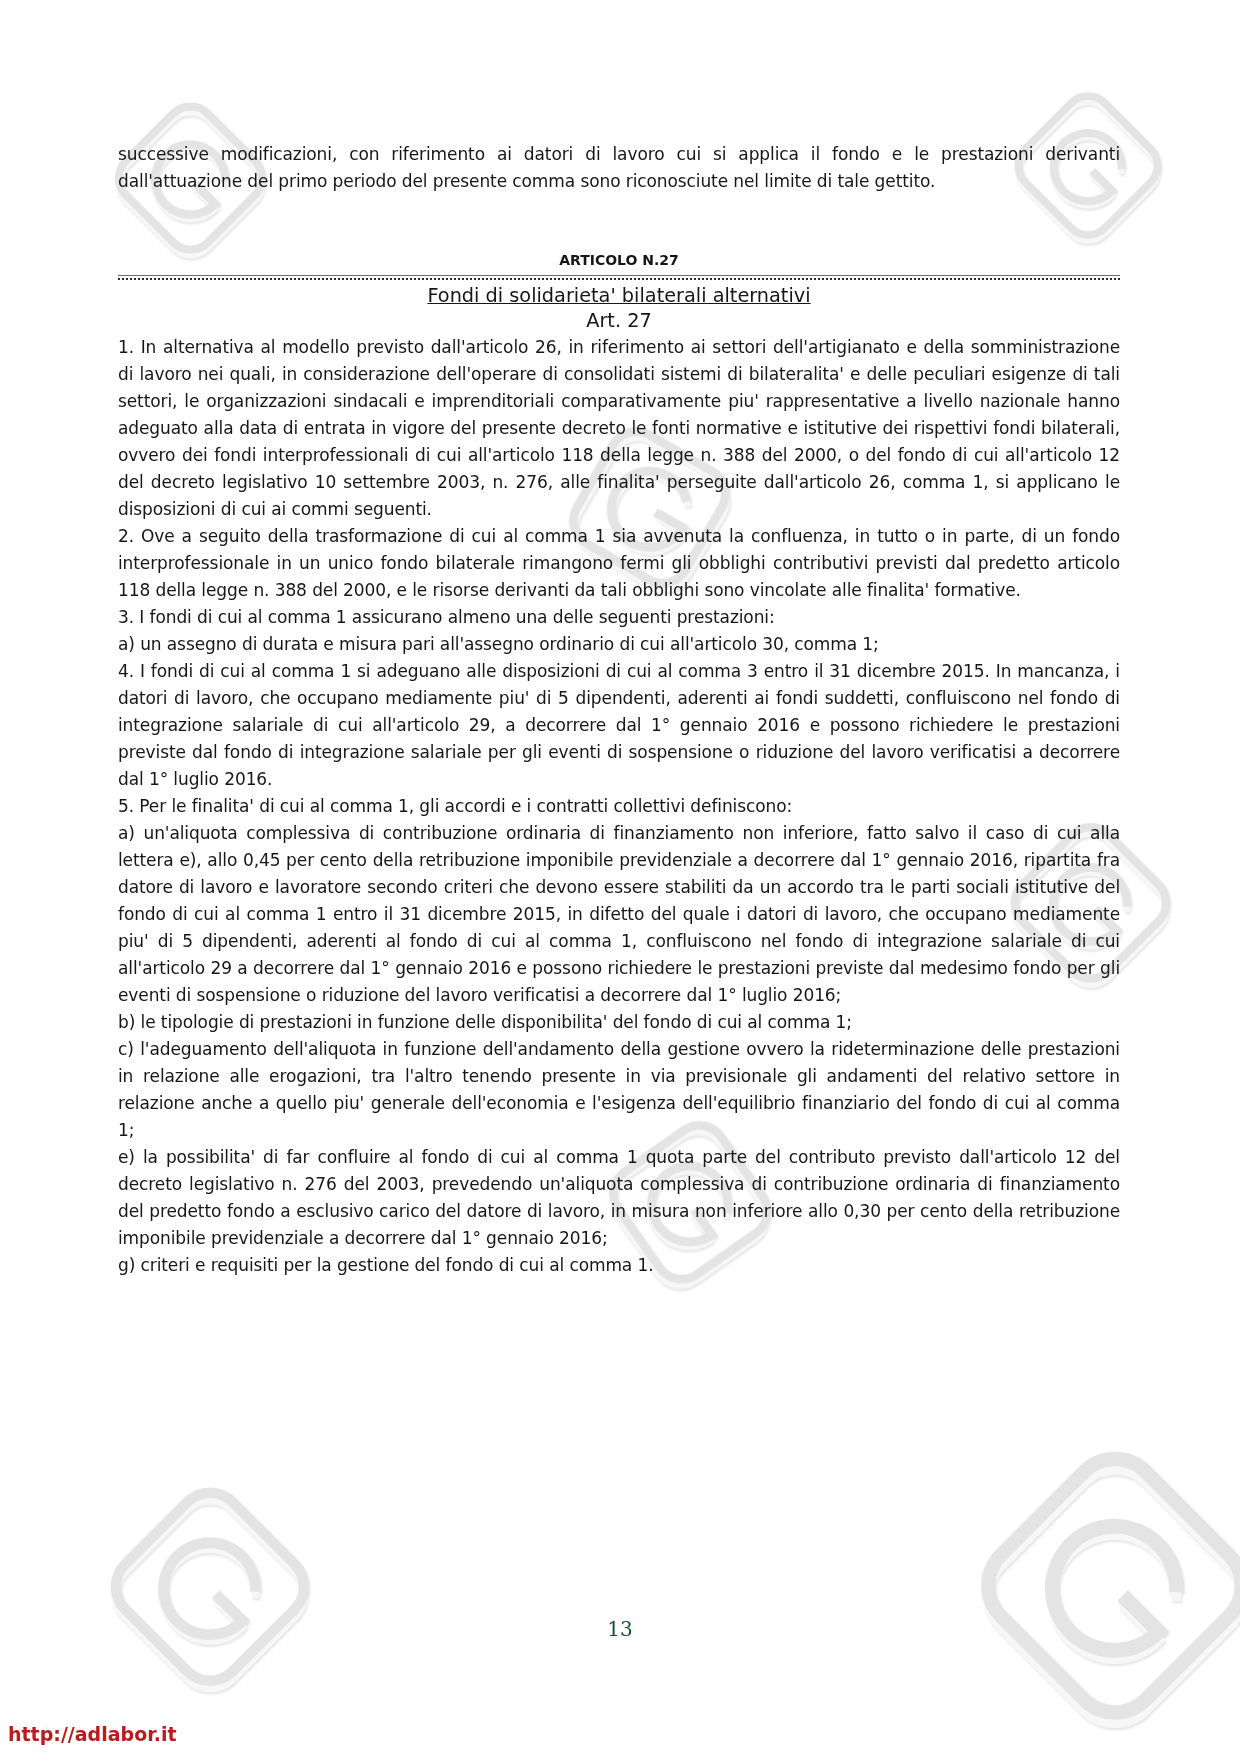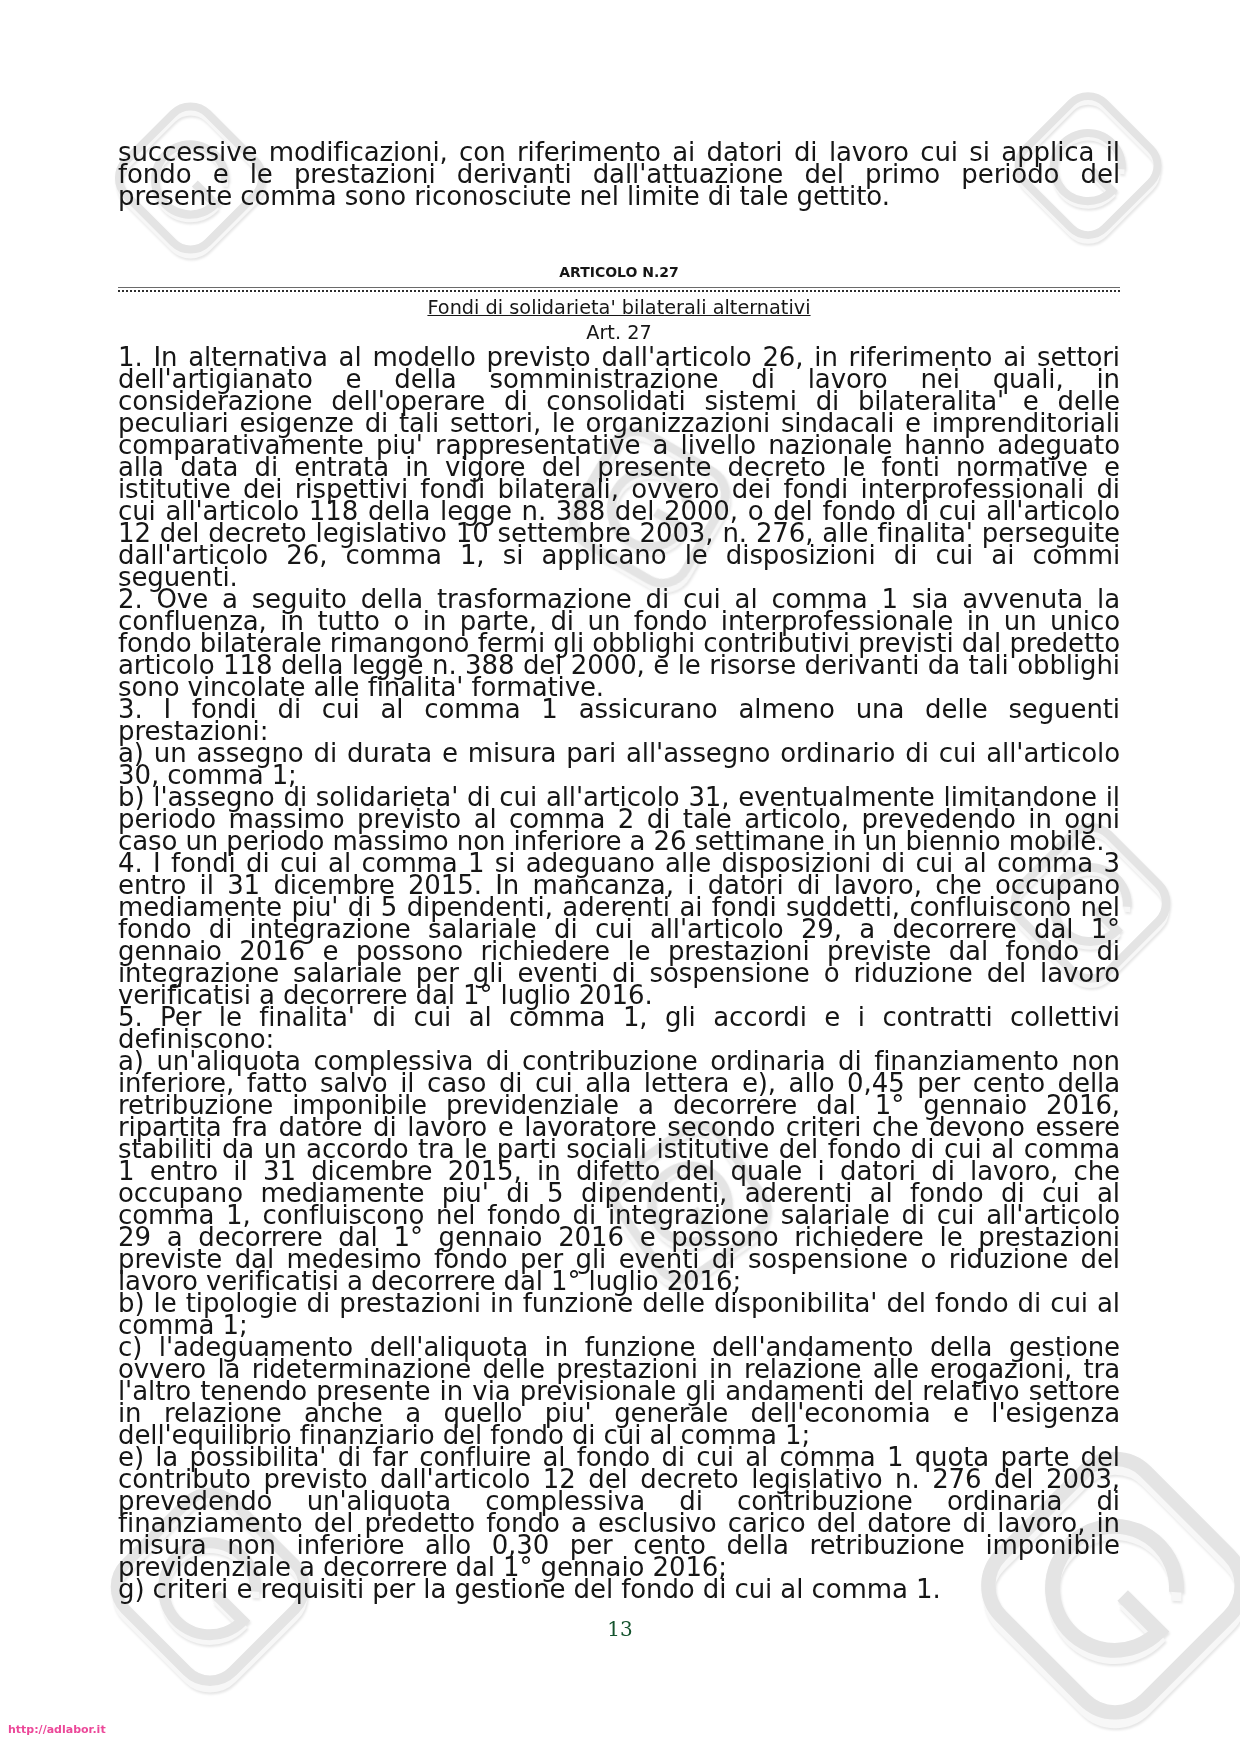--- a/index.html
+++ b/index.html
@@ -11,22 +11,22 @@
     font-family:"DejaVu Sans","Liberation Sans",sans-serif;
     color:#161616;
   }
   .watermarks{position:absolute;inset:0;z-index:0;}
   .wm{position:absolute;filter:drop-shadow(1px 2px 1px rgba(0,0,0,0.10));}
   .content{
     position:absolute;left:118px;top:141px;width:1002px;z-index:1;
   }
   p{margin:0;}
   .body{
-    font-size:26px;
-    line-height:22px;
+    font-size:17px;
+    line-height:27px;
     text-align:justify;
     letter-spacing:-0.1px;
   }
   .article-heading{
     margin:52px 0 0 0;
     font-size:14px;
     line-height:26px;
     font-weight:bold;
     text-align:center;
     letter-spacing:0;
@@ -45,21 +45,21 @@
   .subtitle{margin-top:3px;text-decoration:underline;}
   .art-label{}
   .page-number{
     position:absolute;left:0;top:1617px;width:100%;z-index:1;
     text-align:center;
     font-family:"DejaVu Serif","Liberation Serif",serif;
     font-size:20px;line-height:24px;color:#14532d;
   }
   .source-url{
     position:absolute;left:8px;top:1723px;z-index:1;
-    font-size:11px;font-weight:bold;color:#ec4899;
+    font-size:19px;font-weight:bold;color:#b91c1c;
     letter-spacing:0;
   }
 </style>
 </head>
 <body>
 
 <div class="page">
 
   <svg width="0" height="0" style="position:absolute" aria-hidden="true">
     <defs>
@@ -103,21 +103,20 @@
 
     <h1 class="article-heading">ARTICOLO N.27</h1>
     <div class="rule"></div>
     <p class="centered subtitle">Fondi di solidarieta' bilaterali alternativi</p>
     <p class="centered art-label">Art. 27</p>
 
     <p class="body">1. In alternativa al modello previsto dall'articolo 26, in riferimento ai settori dell'artigianato e della somministrazione di lavoro nei quali, in considerazione dell'operare di consolidati sistemi di bilateralita' e delle peculiari esigenze di tali settori, le organizzazioni sindacali e imprenditoriali comparativamente piu' rappresentative a livello nazionale hanno adeguato alla data di entrata in vigore del presente decreto le fonti normative e istitutive dei rispettivi fondi bilaterali, ovvero dei fondi interprofessionali di cui all'articolo 118 della legge n. 388 del 2000, o del fondo di cui all'articolo 12 del decreto legislativo 10 settembre 2003, n. 276, alle finalita' perseguite dall'articolo 26, comma 1, si applicano le disposizioni di cui ai commi seguenti.</p>
     <p class="body">2. Ove a seguito della trasformazione di cui al comma 1 sia avvenuta la confluenza, in tutto o in parte, di un fondo interprofessionale in un unico fondo bilaterale rimangono fermi gli obblighi contributivi previsti dal predetto articolo 118 della legge n. 388 del 2000, e le risorse derivanti da tali obblighi sono vincolate alle finalita' formative.</p>
     <p class="body">3. I fondi di cui al comma 1 assicurano almeno una delle seguenti prestazioni:</p>
     <p class="body">a) un assegno di durata e misura pari all'assegno ordinario di cui all'articolo 30, comma 1;</p>
-    <p class="body">b) l'assegno di solidarieta' di cui all'articolo 31, eventualmente limitandone il periodo massimo previsto al comma 2 di tale articolo, prevedendo in ogni caso un periodo massimo non inferiore a 26 settimane in un biennio mobile.</p>
     <p class="body">4. I fondi di cui al comma 1 si adeguano alle disposizioni di cui al comma 3 entro il 31 dicembre 2015. In mancanza, i datori di lavoro, che occupano mediamente piu' di 5 dipendenti, aderenti ai fondi suddetti, confluiscono nel fondo di integrazione salariale di cui all'articolo 29, a decorrere dal 1° gennaio 2016 e possono richiedere le prestazioni previste dal fondo di integrazione salariale per gli eventi di sospensione o riduzione del lavoro verificatisi a decorrere dal 1° luglio 2016.</p>
     <p class="body">5. Per le finalita' di cui al comma 1, gli accordi e i contratti collettivi definiscono:</p>
     <p class="body">a) un'aliquota complessiva di contribuzione ordinaria di finanziamento non inferiore, fatto salvo il caso di cui alla lettera e), allo 0,45 per cento della retribuzione imponibile previdenziale a decorrere dal 1° gennaio 2016, ripartita fra datore di lavoro e lavoratore secondo criteri che devono essere stabiliti da un accordo tra le parti sociali istitutive del fondo di cui al comma 1 entro il 31 dicembre 2015, in difetto del quale i datori di lavoro, che occupano mediamente piu' di 5 dipendenti, aderenti al fondo di cui al comma 1, confluiscono nel fondo di integrazione salariale di cui all'articolo 29 a decorrere dal 1° gennaio 2016 e possono richiedere le prestazioni previste dal medesimo fondo per gli eventi di sospensione o riduzione del lavoro verificatisi a decorrere dal 1° luglio 2016;</p>
     <p class="body">b) le tipologie di prestazioni in funzione delle disponibilita' del fondo di cui al comma 1;</p>
     <p class="body">c) l'adeguamento dell'aliquota in funzione dell'andamento della gestione ovvero la rideterminazione delle prestazioni in relazione alle erogazioni, tra l'altro tenendo presente in via previsionale gli andamenti del relativo settore in relazione anche a quello piu' generale dell'economia e l'esigenza dell'equilibrio finanziario del fondo di cui al comma 1;</p>
     <p class="body">e) la possibilita' di far confluire al fondo di cui al comma 1 quota parte del contributo previsto dall'articolo 12 del decreto legislativo n. 276 del 2003, prevedendo un'aliquota complessiva di contribuzione ordinaria di finanziamento del predetto fondo a esclusivo carico del datore di lavoro, in misura non inferiore allo 0,30 per cento della retribuzione imponibile previdenziale a decorrere dal 1° gennaio 2016;</p>
     <p class="body">g) criteri e requisiti per la gestione del fondo di cui al comma 1.</p>
   </main>
 
   <div class="page-number">13</div>

